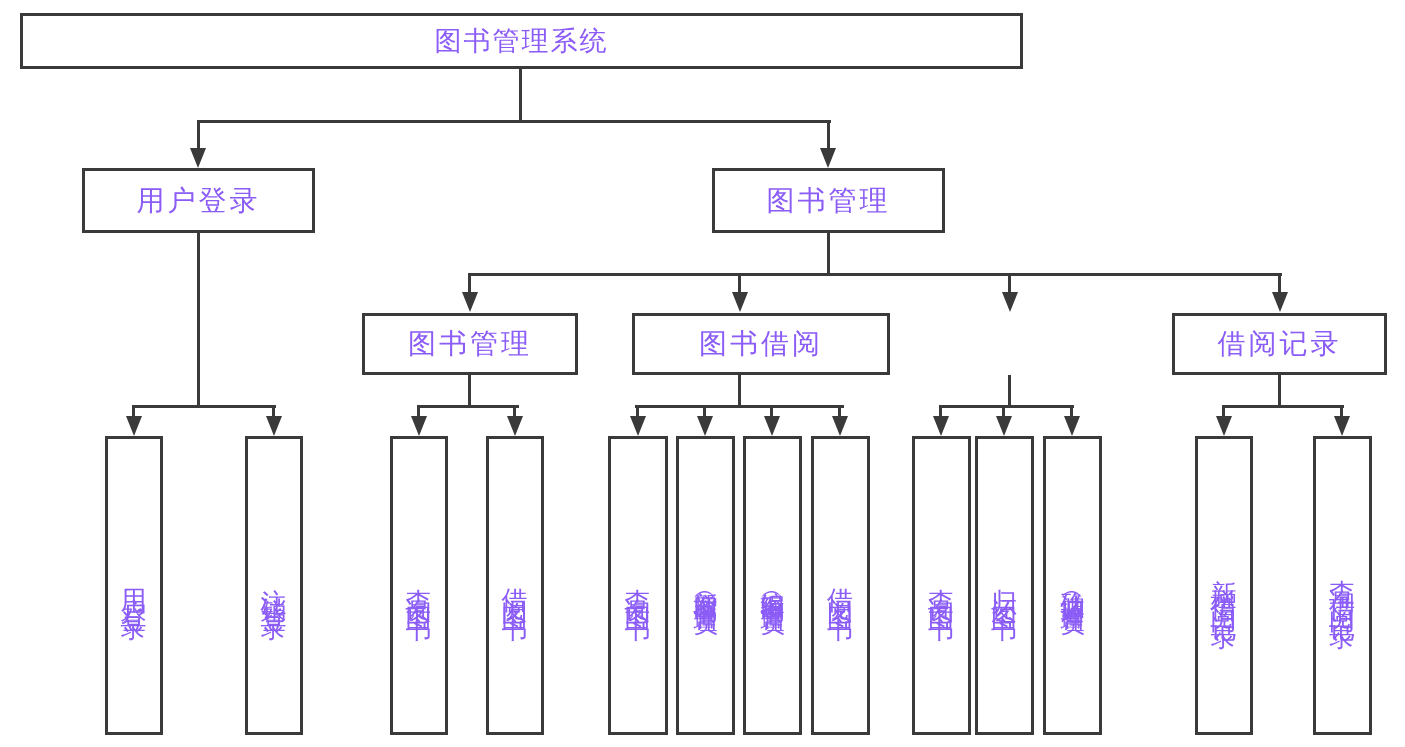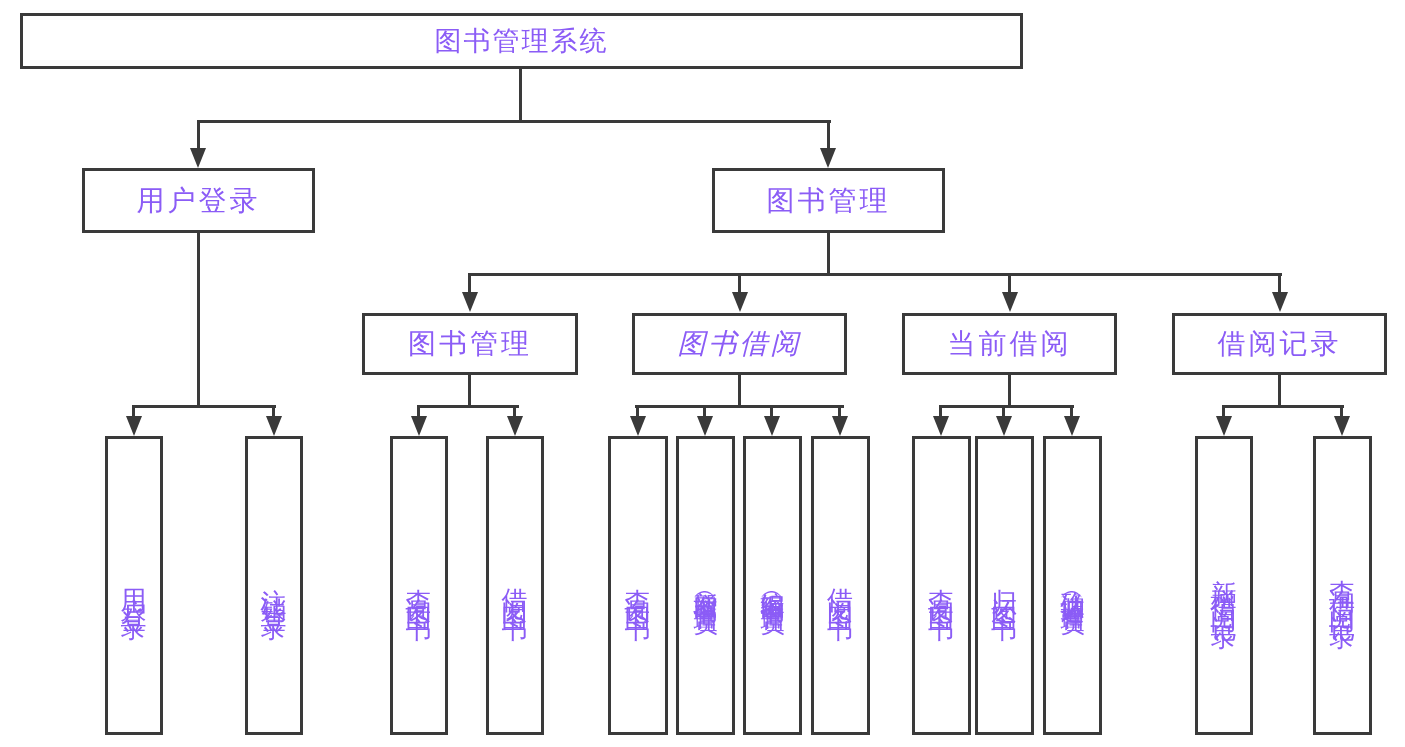--- a/index.html
+++ b/index.html
@@ -60,22 +60,21 @@
   <div class="line" style="left:468px;  top:273px; width:3px; height:21px;"></div>
   <div class="tri" style="left:462px;  top:292px;"></div>
   <div class="line" style="left:738px;  top:273px; width:3px; height:21px;"></div>
   <div class="tri" style="left:732px;  top:292px;"></div>
   <div class="line" style="left:1008px; top:273px; width:3px; height:21px;"></div>
   <div class="tri" style="left:1002px; top:292px;"></div>
   <div class="line" style="left:1278px; top:273px; width:3px; height:21px;"></div>
   <div class="tri" style="left:1272px; top:292px;"></div>
 
   <div class="box hl" style="left:362px;  top:313px; width:216px; height:62px;">图书管理</div>
-  <div class="box hl" style="left:632px;  top:313px; width:215px; height:62px;font-style:italic;">图书借阅</div>
-  <div class="box hl" style="left:902px;  top:313px; width:215px; height:62px;">当前借阅</div>
+  <div class="box hl" style="left:632px;  top:313px; width:258px; height:62px;">图书借阅</div>
   <div class="box hl" style="left:1172px; top:313px; width:215px; height:62px;">借阅记录</div>
 
   <div class="line" style="left:468px; top:375px; width:3px;   height:33px;"></div>
   <div class="line" style="left:417px; top:405px; width:102px; height:3px;"></div>
   <div class="line" style="left:417px; top:405px; width:3px;   height:13px;"></div>
   <div class="tri" style="left:411px; top:416px;"></div>
   <div class="line" style="left:513px; top:405px; width:3px;   height:13px;"></div>
   <div class="tri" style="left:507px; top:416px;"></div>
 
   <div class="line" style="left:738px; top:375px; width:3px;   height:33px;"></div>

